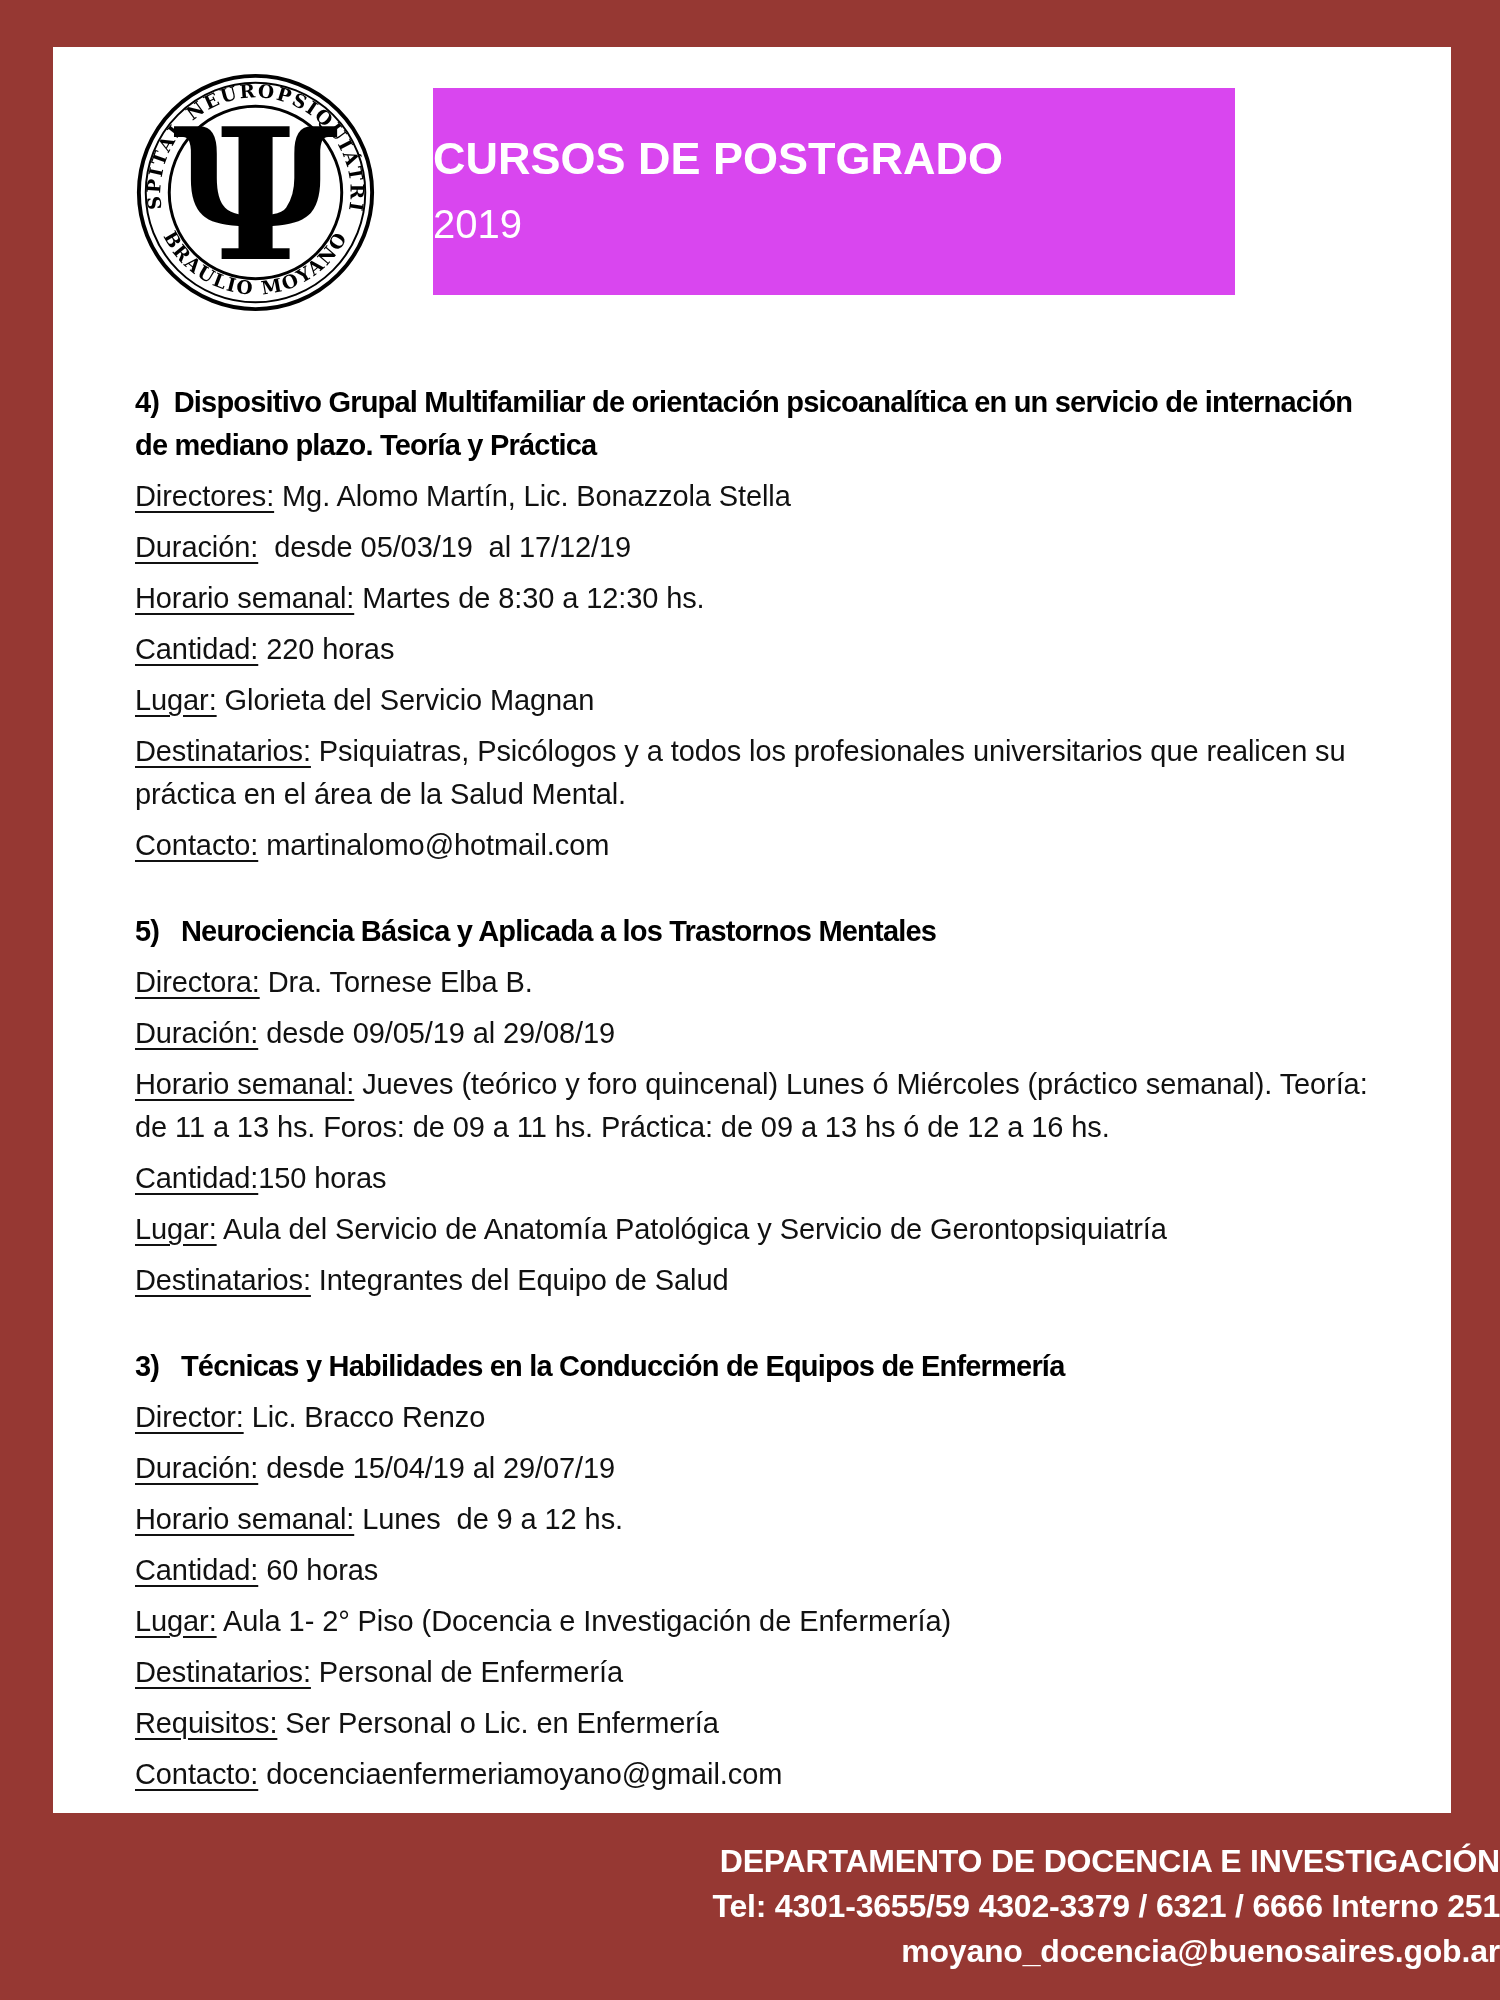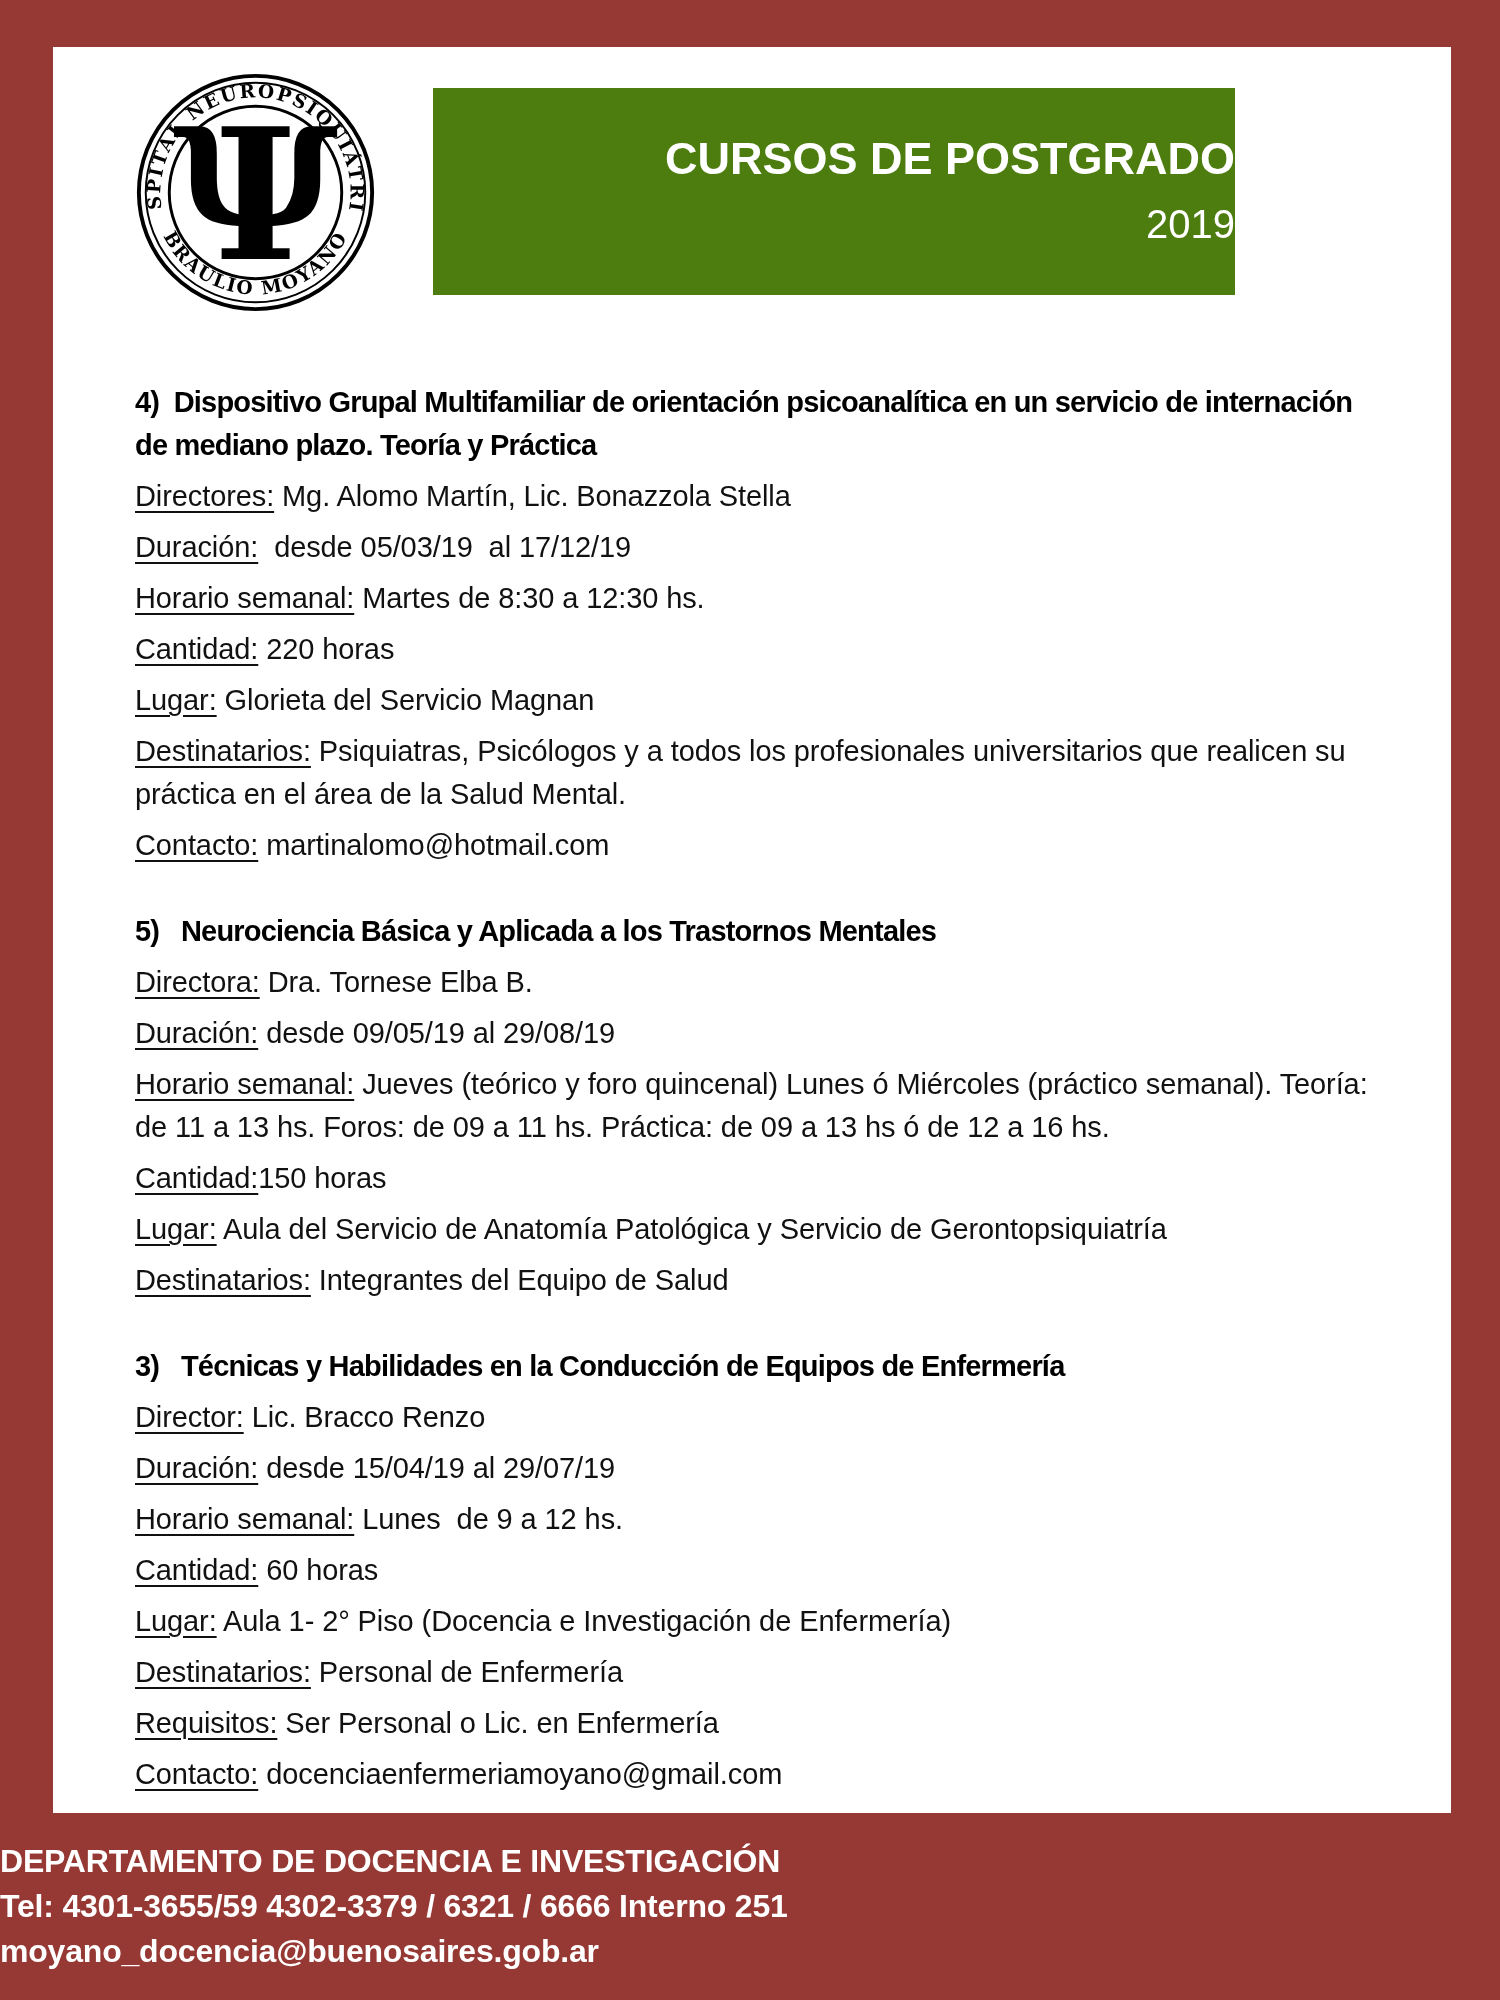--- a/index.html
+++ b/index.html
@@ -25,23 +25,23 @@
     top: 23px;
     width: 245px;
     height: 245px;
   }
   .banner {
     position: absolute;
     left: 380px;
     top: 41px;
     width: 802px;
     height: 207px;
-    background: #4d7c0f;
+    background: #d946ef;
     color: #ffffff;
-    text-align: right;
+    text-align: left;
     box-sizing: border-box;
     padding-top: 46px;
   }
   .banner-title {
     font-weight: bold;
     font-size: 45px;
     line-height: 50px;
     letter-spacing: 0px;
   }
   .banner-year {
@@ -75,21 +75,21 @@
     text-decoration-thickness: 2px;
     text-underline-offset: 5px;
   }
   .footer {
     position: absolute;
     left: 0;
     bottom: 0;
     width: 1500px;
     height: 187px;
     color: #ffffff;
-    text-align: left;
+    text-align: right;
     box-sizing: border-box;
     padding-top: 26px;
     font-weight: bold;
   }
   .footer-line {
     font-size: 32px;
     line-height: 45px;
     letter-spacing: -0.2px;
   }
 </style>

